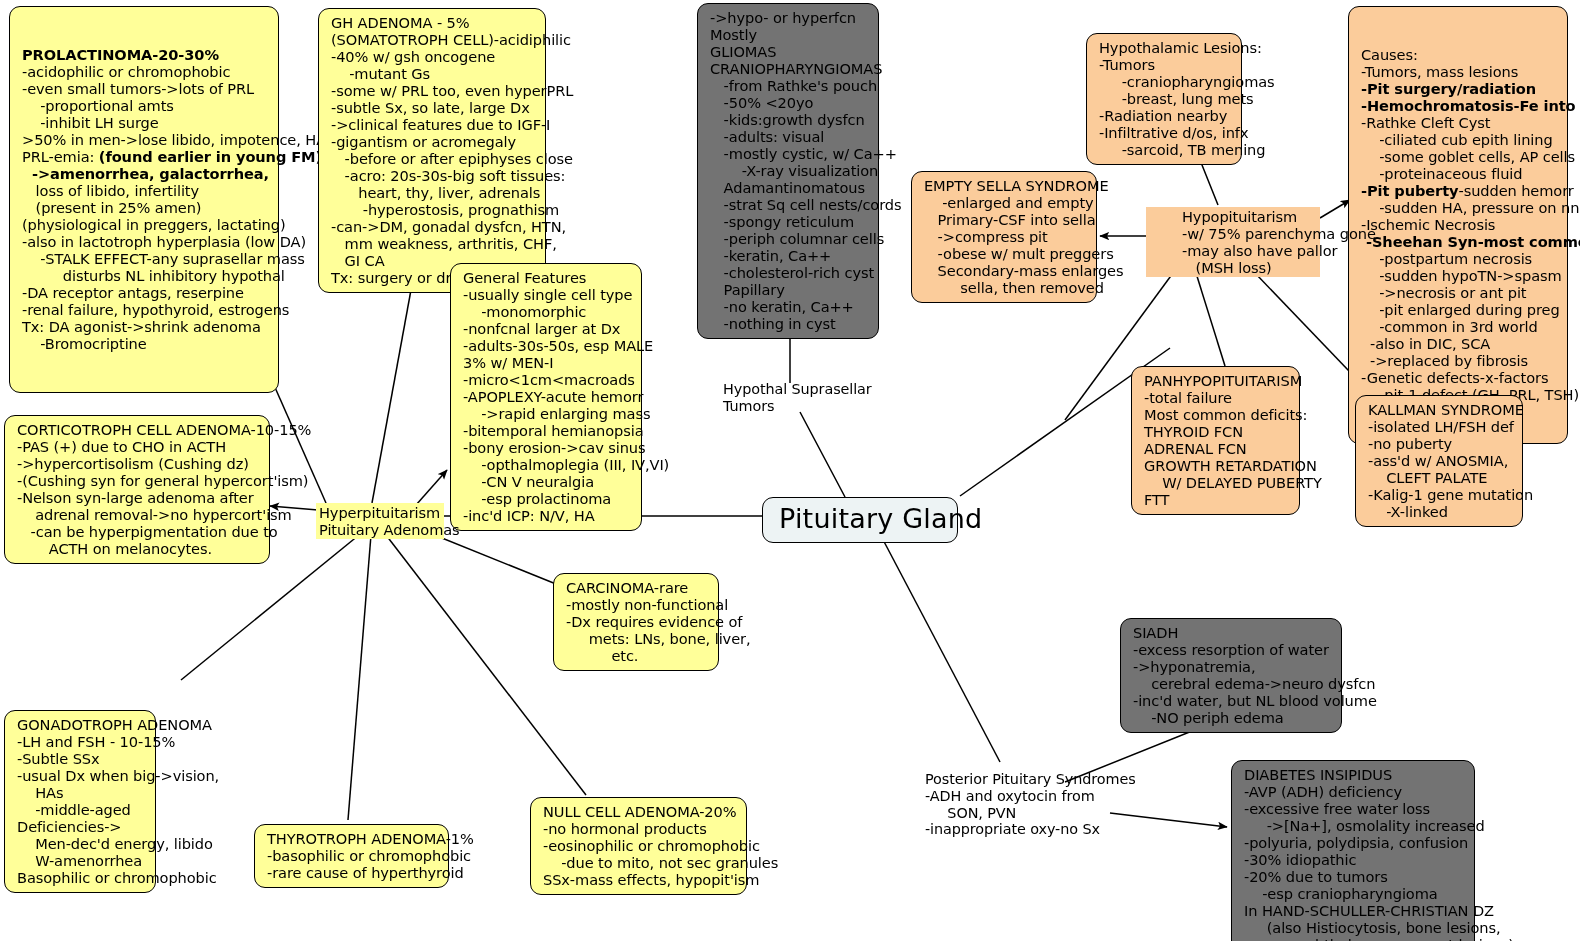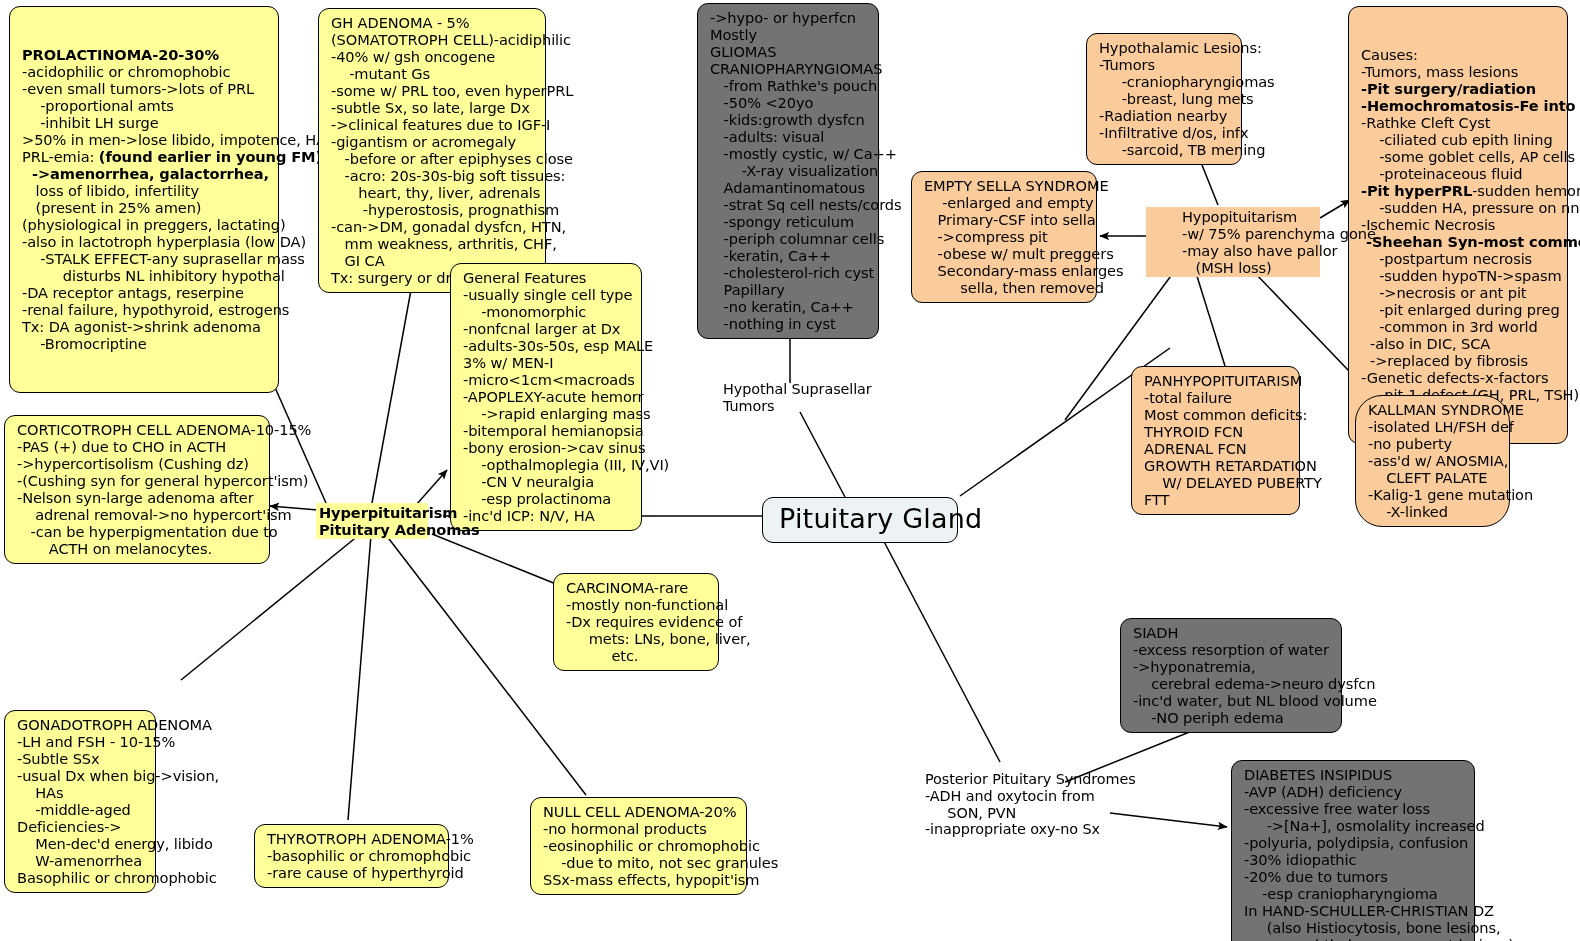--- a/index.html
+++ b/index.html
@@ -120,21 +120,21 @@
    -keratin, Ca++
    -cholesterol-rich cyst
    Papillary
    -no keratin, Ca++
    -nothing in cyst</div>
 
   <div class="node rounded orange" style="left:1348px;top:6px;width:220px;">
     <span class="t">Causes:</span><span class="t">-Tumors, mass lesions</span><span class="t b">-Pit surgery/radiation</span><span class="t b">-Hemochromatosis-Fe into pit</span><span class="t">-Rathke Cleft Cyst
     -ciliated cub epith lining
     -some goblet cells, AP cells
-    -proteinaceous fluid</span><span class="t"><span class="b">-Pit hyperPRL</span><span>-sudden hemorr</span></span><span class="t">    -sudden HA, pressure on nn
+    -proteinaceous fluid</span><span class="t"><span class="b">-Pit puberty</span><span>-sudden hemorr</span></span><span class="t">    -sudden HA, pressure on nn
 -Ischemic Necrosis</span><span class="t b"> -Sheehan Syn-most common</span><span class="t">    -postpartum necrosis
     -sudden hypoTN-&gt;spasm
     -&gt;necrosis or ant pit
     -pit enlarged during preg
     -common in 3rd world
   -also in DIC, SCA
   -&gt;replaced by fibrosis
 -Genetic defects-x-factors
     -pit-1 defect (GH, PRL, TSH)</span>
   </div>
@@ -162,21 +162,21 @@
 
   <div class="node rounded orange" style="left:1131px;top:366px;width:169px;">PANHYPOPITUITARISM
 -total failure
 Most common deficits:
 THYROID FCN
 ADRENAL FCN
 GROWTH RETARDATION
     W/ DELAYED PUBERTY
 FTT</div>
 
-  <div class="node rounded orange" style="left:1355px;top:395px;width:155px;border-radius:27px;">KALLMAN SYNDROME
+  <div class="node rounded orange" style="left:1355px;top:395px;width:168px;">KALLMAN SYNDROME
 -isolated LH/FSH def
 -no puberty
 -ass'd w/ ANOSMIA,
     CLEFT PALATE
 -Kalig-1 gene mutation
     -X-linked</div>
 
   <div class="node rounded yellow" style="left:450px;top:263px;width:192px;">General Features
 -usually single cell type
     -monomorphic
@@ -195,21 +195,21 @@
 
   <div class="node rounded yellow" style="left:4px;top:415px;width:266px;">CORTICOTROPH CELL ADENOMA-10-15%
 -PAS (+) due to CHO in ACTH
 -&gt;hypercortisolism (Cushing dz)
 -(Cushing syn for general hypercort'ism)
 -Nelson syn-large adenoma after
     adrenal removal-&gt;no hypercort'ism
    -can be hyperpigmentation due to
        ACTH on melanocytes.</div>
 
-  <div class="node plain yellow" style="left:316px;top:503px;width:112px;font-weight:bold;">Hyperpituitarism
+  <div class="node plain yellow" style="left:316px;top:503px;width:128px;">Hyperpituitarism
 Pituitary Adenomas</div>
 
   <div class="node center-node" style="left:762px;top:497px;width:196px;text-align:center;">Pituitary Gland</div>
 
   <div class="node lbl white" style="left:723px;top:381px;width:190px;">Hypothal Suprasellar
 Tumors</div>
 
   <div class="node rounded yellow" style="left:553px;top:573px;width:166px;">CARCINOMA-rare
 -mostly non-functional
 -Dx requires evidence of

